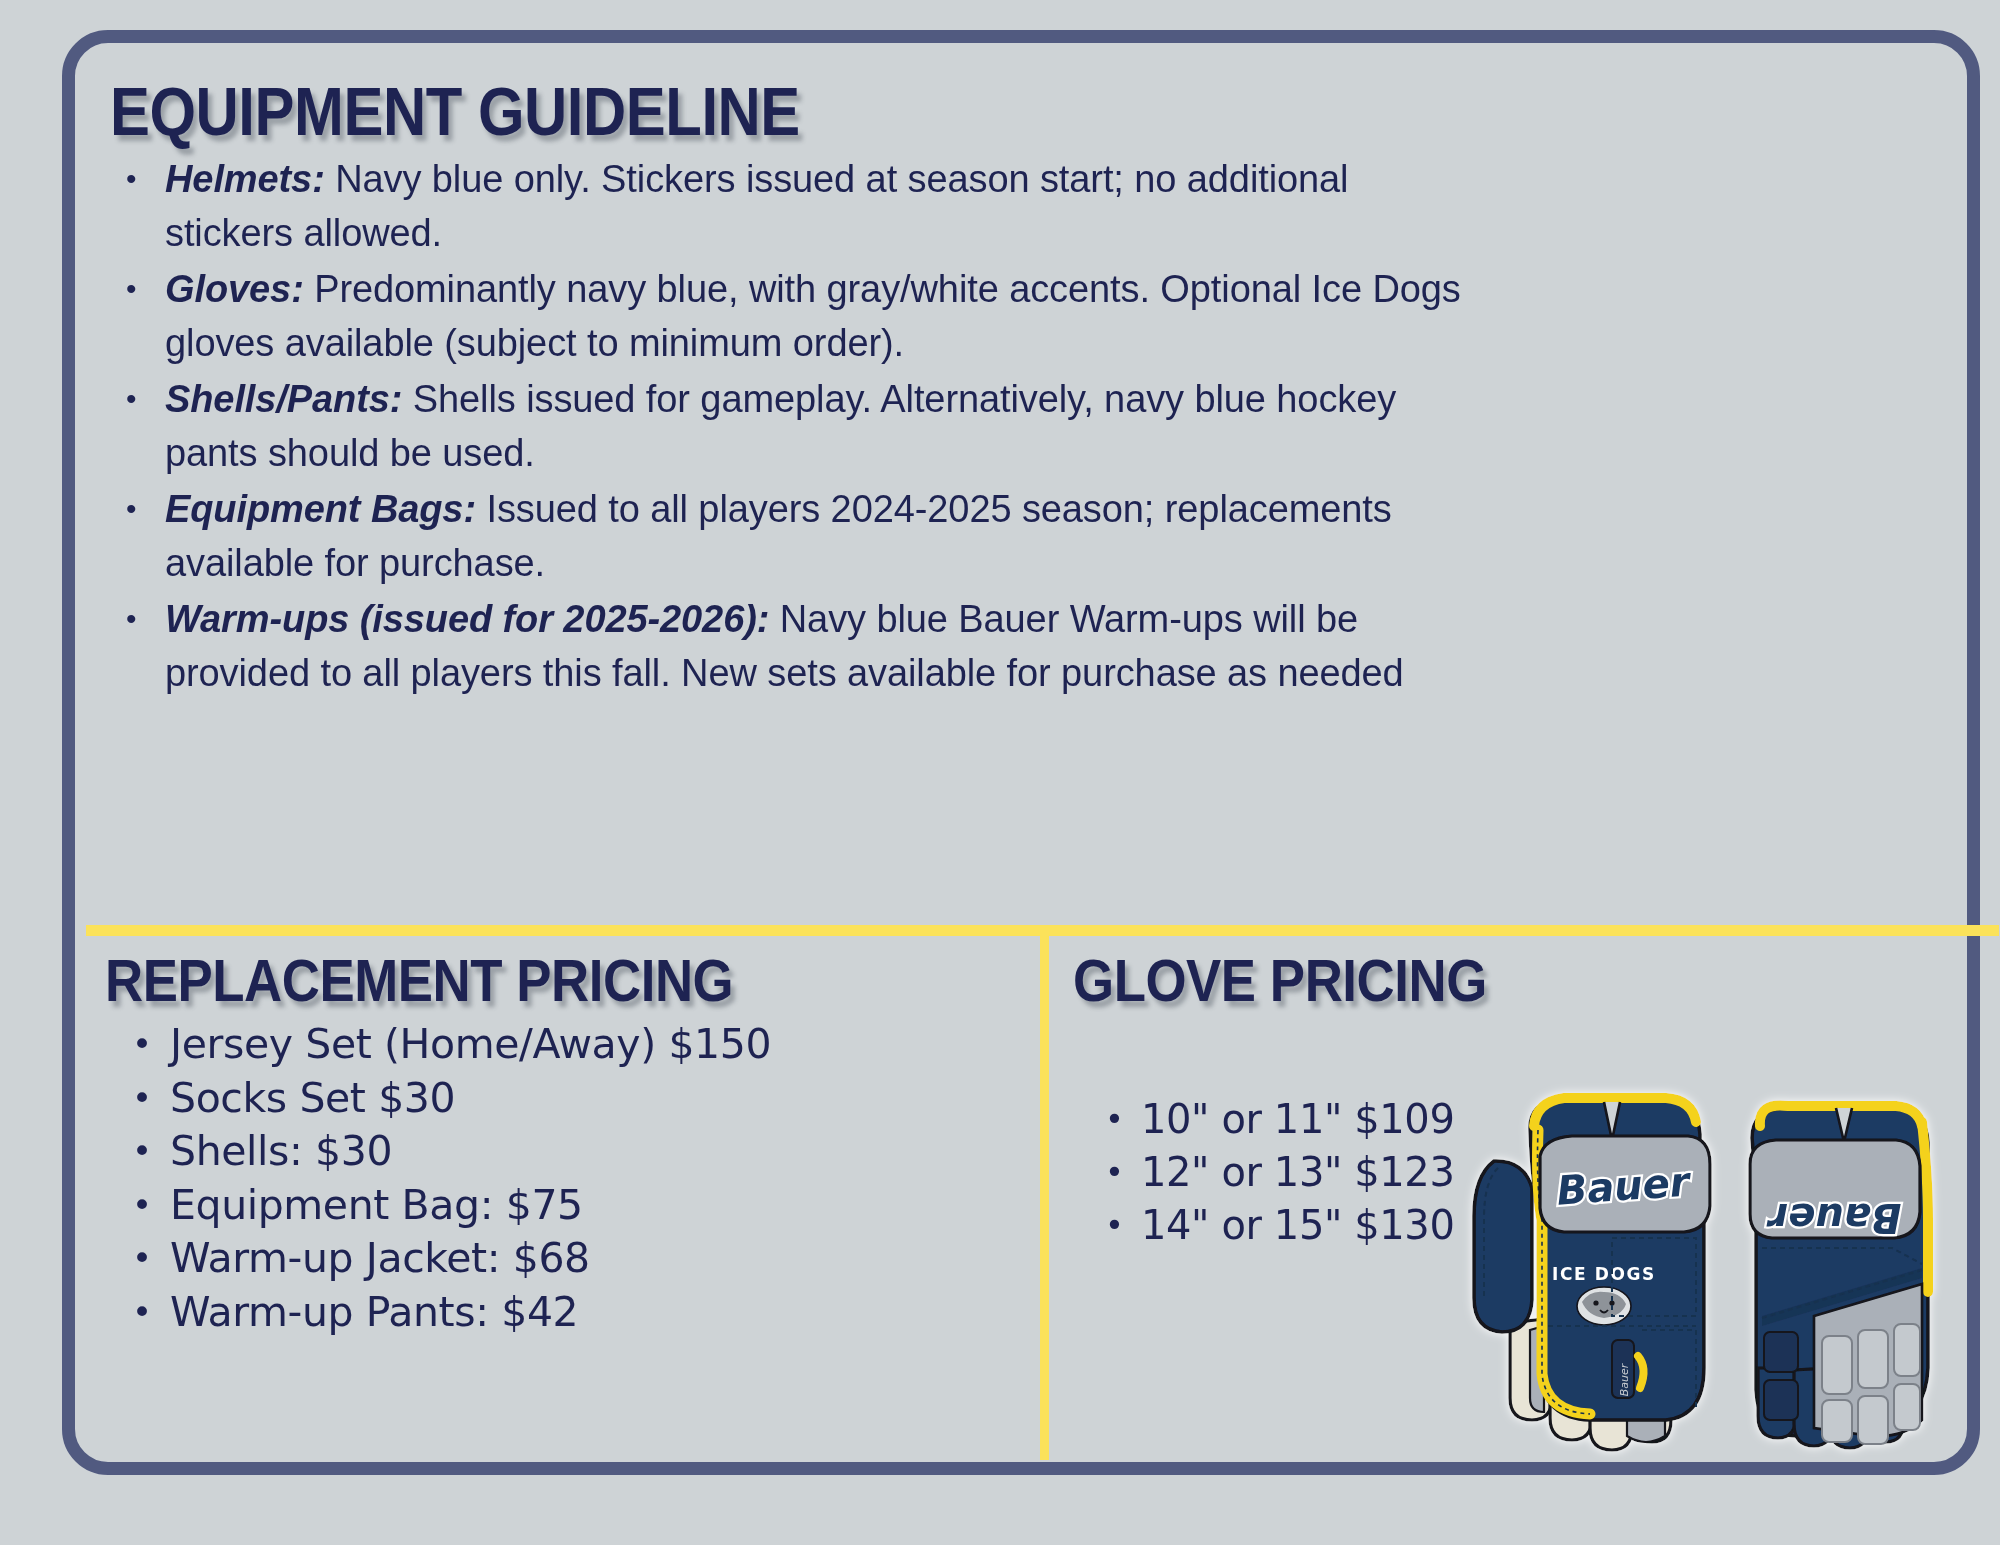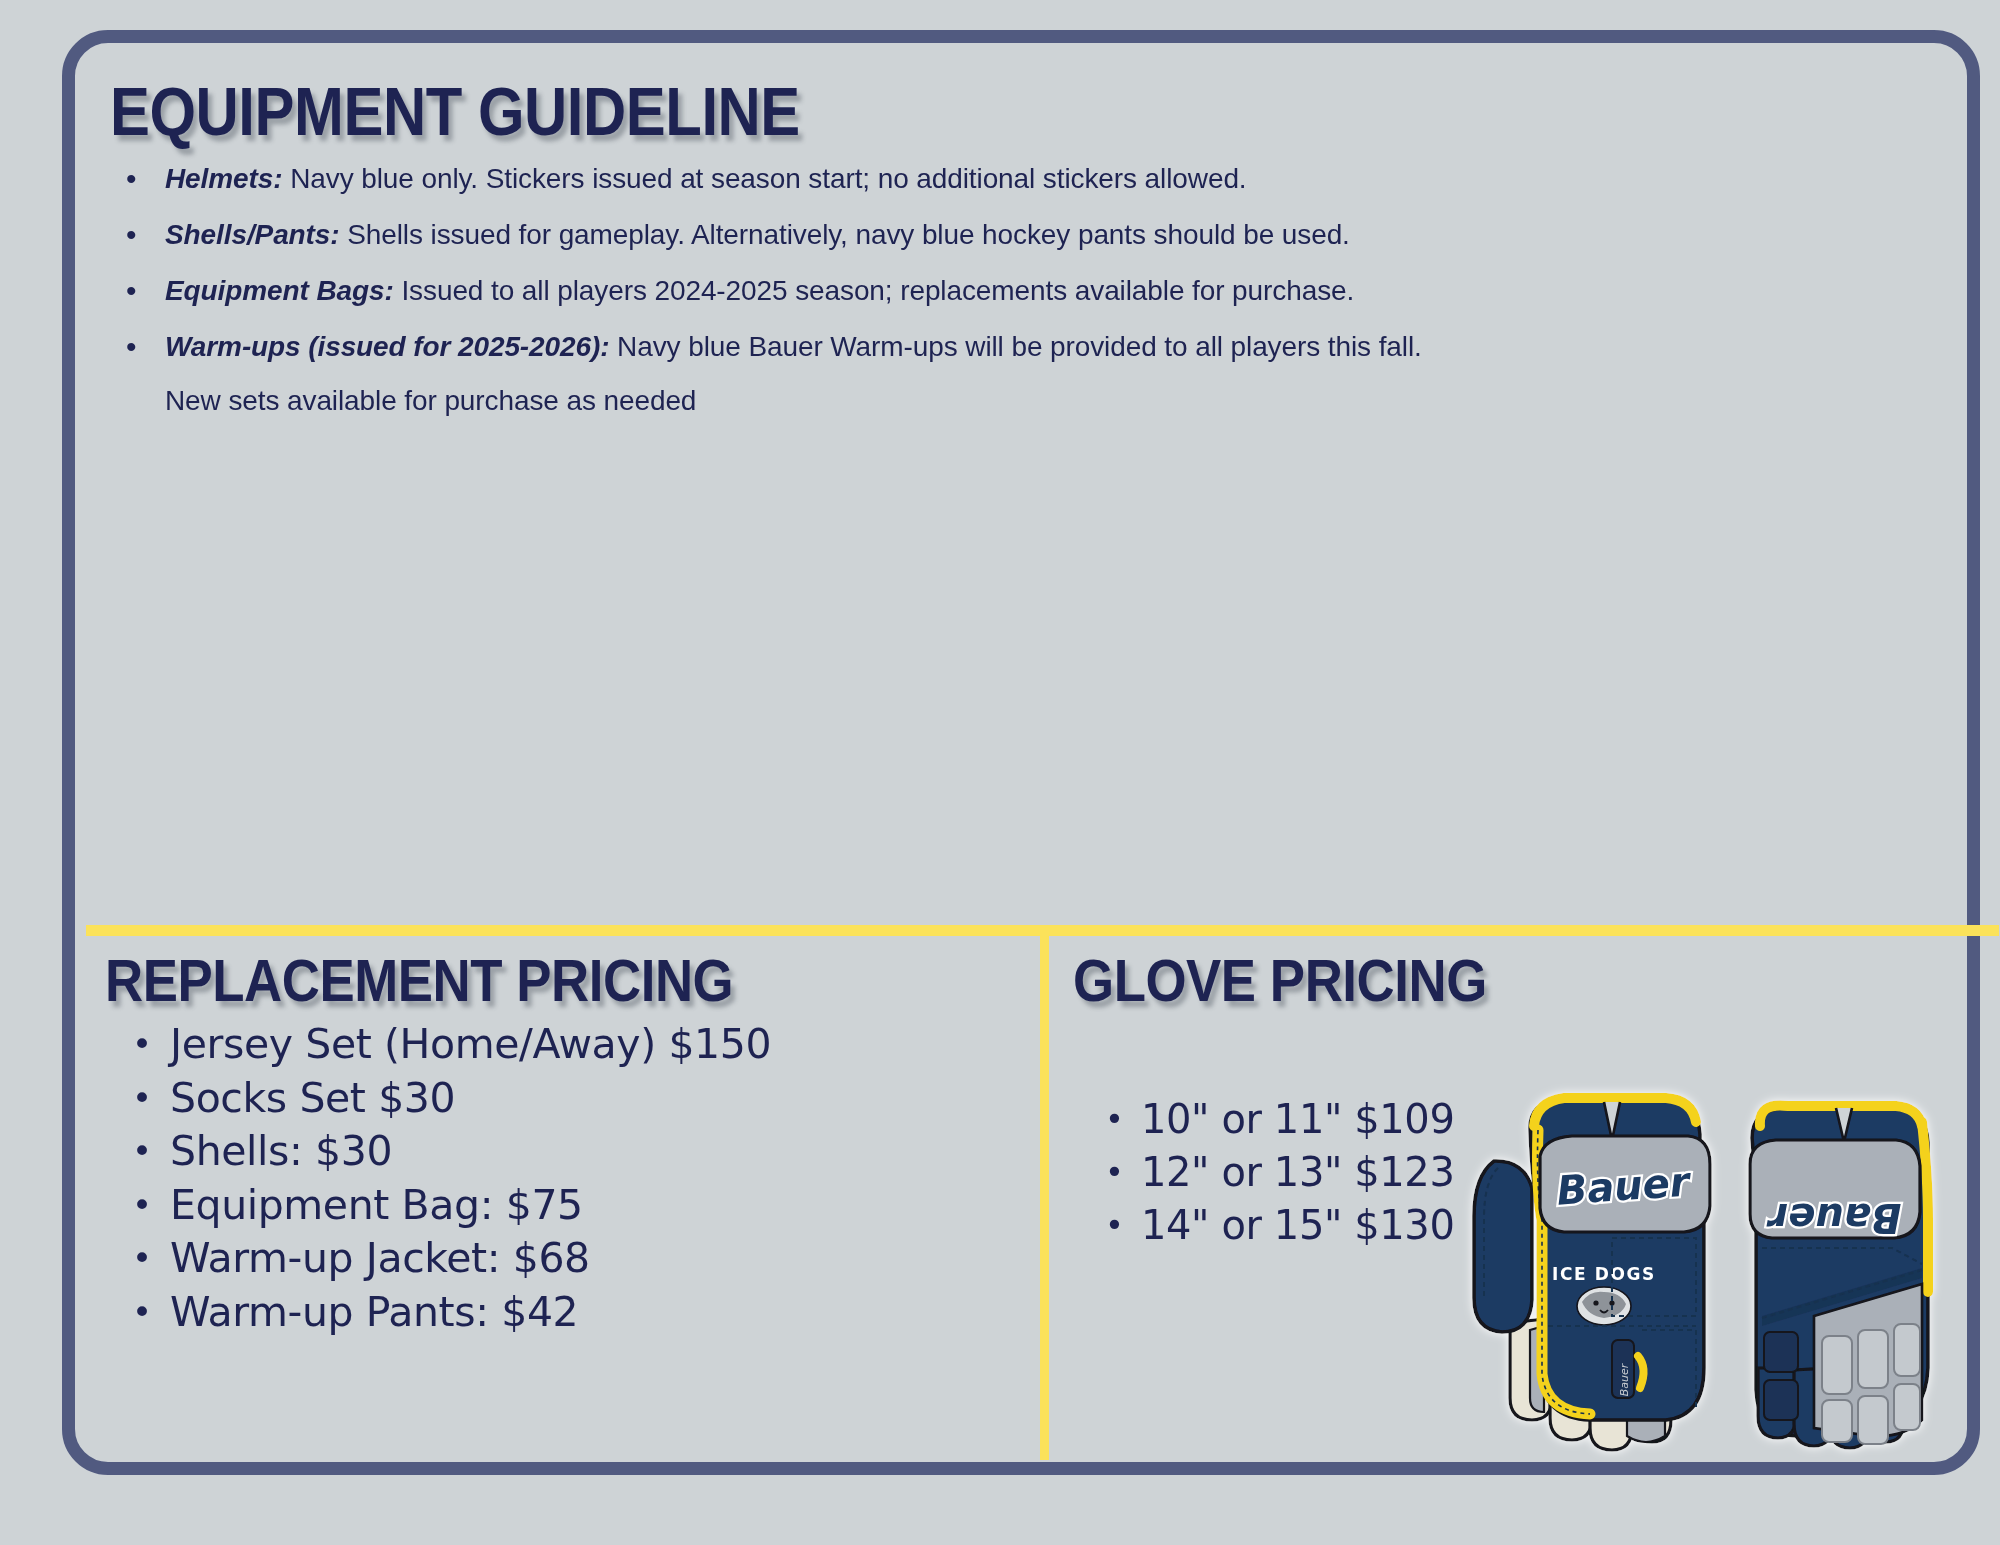--- a/index.html
+++ b/index.html
@@ -93,21 +93,21 @@
     margin: 0;
     padding: 0;
     list-style: none;
   }
   #guideline-list li {
     position: relative;
     padding-left: 53px;
     margin-bottom: 2px;
     color: #1e2352;
     font-family: "Liberation Sans Narrow", "Liberation Sans", sans-serif;
-    font-size: 28px;
+    font-size: 38px;
     line-height: 54px;
     letter-spacing: -0.1px;
   }
   #guideline-list li::before {
     content: "\2022";
     position: absolute;
     left: 14px;
     top: 0;
     font-size: 30px;
     line-height: 54px;
@@ -184,20 +184,21 @@
 <body>
 
 <div id="root">
 
   <div class="card-frame"></div>
 
   <div class="heading" id="main-heading">EQUIPMENT GUIDELINE</div>
 
   <ul id="guideline-list">
       <li><b>Helmets:</b><span> Navy blue only. Stickers issued at season start; no additional stickers allowed.</span></li>
+      <li><b> Gloves:</b><span> Predominantly navy blue, with gray/white accents. Optional Ice Dogs gloves available (subject to minimum order).</span></li>
       <li><b>Shells/Pants:</b><span> Shells issued for gameplay. Alternatively, navy blue hockey pants should be used.</span></li>
       <li><b>Equipment Bags:</b><span> Issued to all players 2024-2025 season; replacements available for purchase.</span></li>
       <li><b>Warm-ups (issued for 2025-2026):</b><span> Navy blue Bauer Warm-ups will be provided to all players this fall. New sets available for purchase as needed</span></li>
     </ul>
 
   <div class="divider-h"></div>
   <div class="divider-v"></div>
 
   <div class="heading" id="replacement-heading">REPLACEMENT PRICING</div>
 

